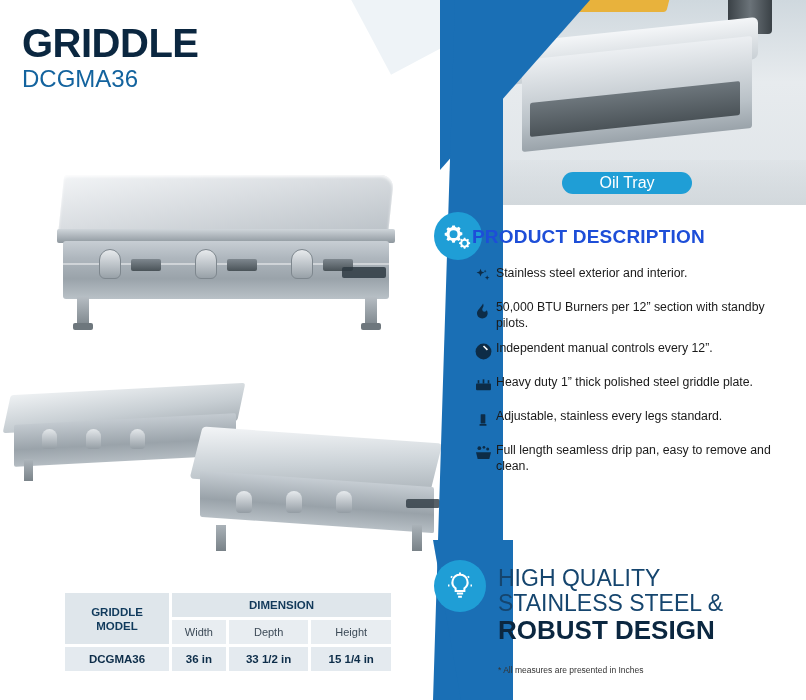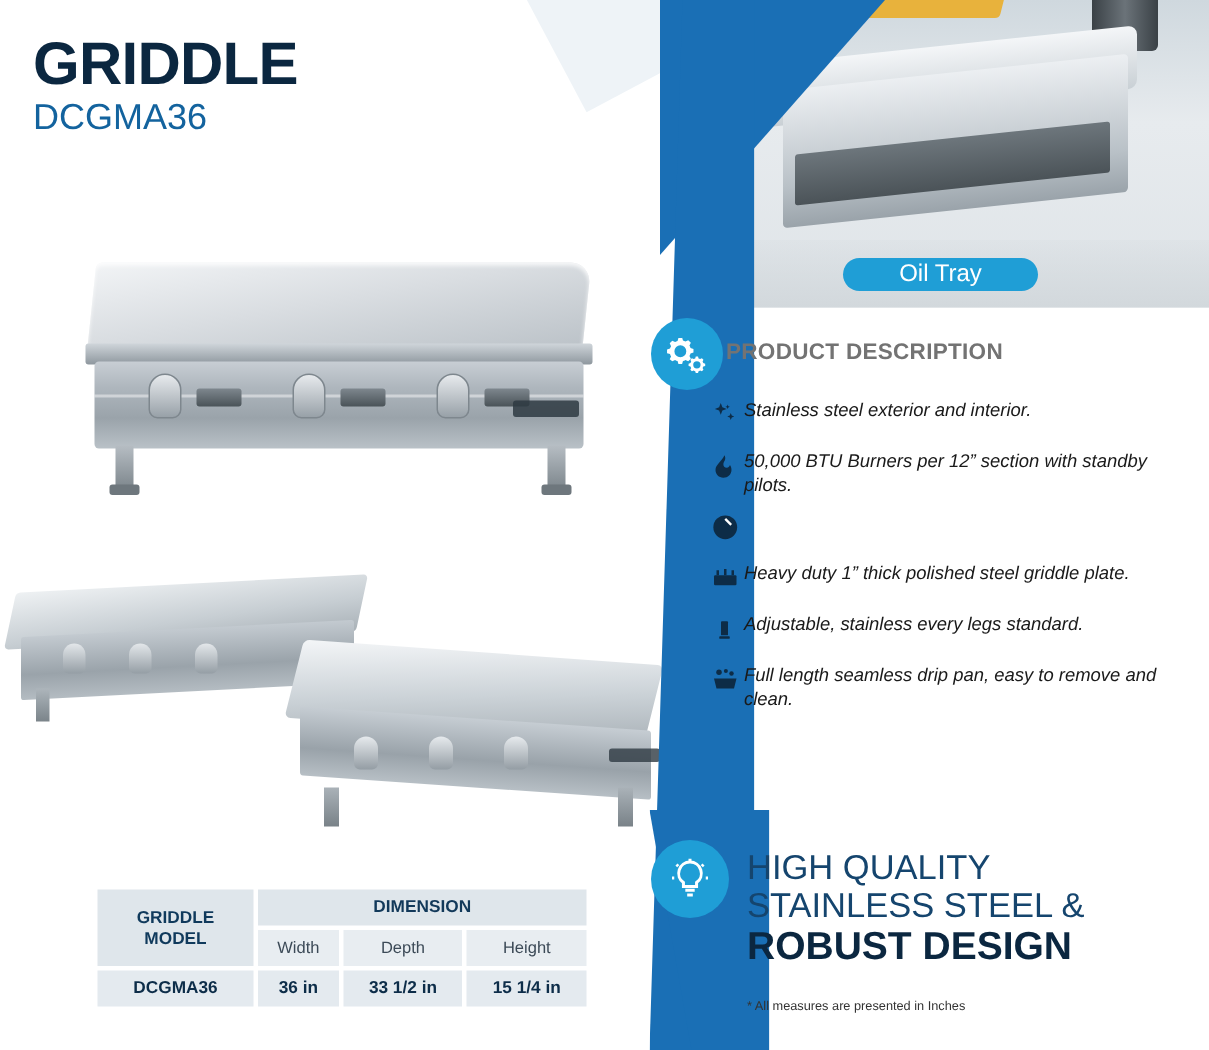--- a/index.html
+++ b/index.html
@@ -187,30 +187,30 @@
     background:linear-gradient(180deg,rgba(210,216,220,.2),#d2d8dc);
   }
   .oil-tray-pill {
     position:absolute; left:562px; top:172px; width:130px; height:22px;
     background:#1f9ed6; border-radius:11px; color:#ffffff;
     font-size:16px; text-align:center; line-height:22px;
   }
 
   
   .pd-head {
-    position:absolute; left:484px; top:226px;
-    font-size:15px; font-weight:bold; color:#737373; letter-spacing:0.2px;
+    position:absolute; left:472px; top:226px;
+    font-size:19px; font-weight:bold; color:#1d4ed8; letter-spacing:0.2px;
   }
   .pd-circle {
     position:absolute; left:434px; top:212px; width:48px; height:48px;
     background:#1f9ed6; border-radius:50%;
     display:flex; align-items:center; justify-content:center;
   }
 
-  .feature-list { position:absolute; left:470px; top:266px; width:330px;font-style:italic; }
+  .feature-list { position:absolute; left:470px; top:266px; width:330px; }
   .feature {
     display:flex; align-items:flex-start; margin-bottom:10px;
   }
   .feature-ico {
     width:26px; min-width:26px; height:24px; color:#0d2c47;
     display:flex; align-items:flex-start; justify-content:center;
     padding-top:1px;
   }
   .feature-txt {
     font-size:12.3px; color:#1a1a1a; line-height:15.5px; padding-right:6px;
@@ -351,20 +351,21 @@
       <div class="feature-txt">50,000 BTU Burners per 12” section with standby pilots.</div>
     </div>
 
     <div class="feature">
       <div class="feature-ico">
         <svg width="19" height="19" viewBox="0 0 24 24" fill="#0d2c47">
             <circle cx="12" cy="12" r="10"></circle>
             <path d="M12 5l5 5" stroke="#ffffff" stroke-width="2" fill="none"></path>
           </svg>
       </div>
+      <div class="feature-txt">Independent manual controls every 12”.</div>
     </div>
 
     <div class="feature">
       <div class="feature-ico">
         <svg width="21" height="20" viewBox="0 0 24 24" fill="#0d2c47">
             <rect x="3" y="9" width="18" height="8" rx="1"></rect>
             <rect x="5" y="5" width="2" height="4"></rect>
             <rect x="11" y="4" width="2" height="5"></rect>
             <rect x="17" y="5" width="2" height="4"></rect>
           </svg>

